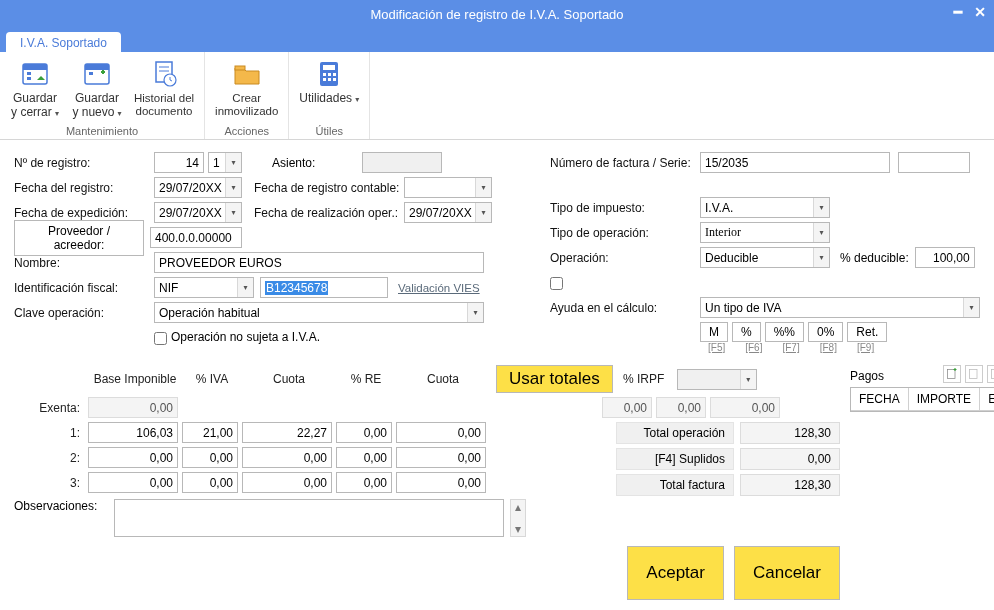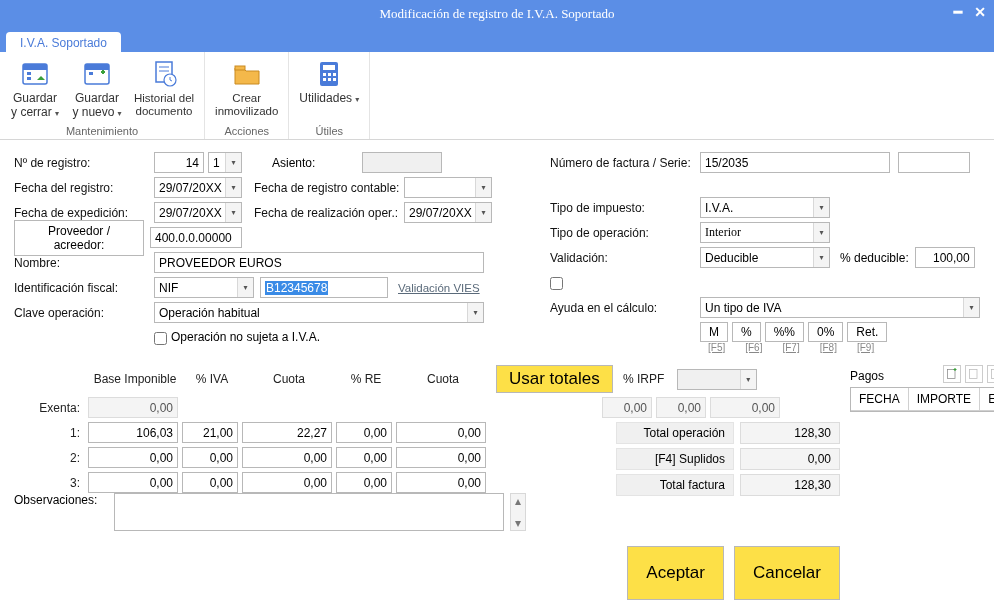--- a/index.html
+++ b/index.html
@@ -1,20 +1,20 @@
 <!DOCTYPE html>
 <html><head>
 <meta charset="utf-8">
 <style>
 * { box-sizing: border-box; margin: 0; padding: 0; font-family: "Segoe UI", Tahoma, sans-serif; font-size: 12px; }
 body { background: #fff; width: 994px; height: 610px; overflow: hidden; }
 
 
 .titlebar { background: #5b8ee6; height: 28px; color: #fff; display: flex; align-items: center; justify-content: center; position: relative; }
-.titlebar-title { font-size: 13px; font-family: Liberation Serif, serif; }
+.titlebar-title { font-size: 13px; }
 .titlebar-controls { position: absolute; right: 8px; top: 4px; display: flex; gap: 12px; }
 .titlebar-controls span { color: #fff; cursor: pointer; font-weight: bold; font-size: 14px; }
 
 
 .tabstrip { background: #5b8ee6; height: 24px; padding-left: 6px; display: flex; align-items: flex-end; }
 .tab { background: #fff; color: #4a7bd9; padding: 4px 14px 2px; border-radius: 4px 4px 0 0; font-size: 12px; cursor: pointer; }
 
 
 .ribbon { background: #fff; border-bottom: 1px solid #d6d6d6; display: flex; height: 88px; }
 .ribbon-group { border-right: 1px solid #e4e4e4; display: flex; flex-direction: column; align-items: center; padding: 4px 6px 2px; }
@@ -64,21 +64,21 @@
 .pagos-pane { border: 1px solid #b8b8b8; flex: 1; display: flex; flex-direction: column; }
 .pagos-head { display: flex; border-bottom: 1px solid #d0d0d0; }
 .pagos-head div { padding: 4px 8px; border-right: 1px solid #d0d0d0; font-size: 12px; }
 .pagos-icons { display: flex; gap: 4px; margin-bottom: 4px; justify-content: flex-end; }
 .pagos-icons svg { width: 18px; height: 18px; cursor: pointer; border:1px solid #ccc; padding:2px; }
 
 
 .bottom-btns { display: flex; gap: 10px; justify-content: flex-start; margin-top: 16px; padding-left: 0; }
 
 
-.obs { display: flex; align-items: flex-start; gap: 6px; }
+.obs { display: flex; align-items: flex-start; margin-top: 6px; gap: 6px; }
 .obs textarea { border: 1px solid #b8b8b8; width: 390px; height: 38px; resize: none; padding: 2px 4px; }
 .obs .scroll { width: 16px; height: 38px; border: 1px solid #d8d8d8; background: #f4f4f4; display: flex; flex-direction: column; justify-content: space-between; align-items: center; font-size: 8px; color: #777; }
 
 .selected-text { background: #3a8be6; color: #fff; padding: 0 1px; }
 
 
 .sumrow { display: flex; align-items: center; justify-content: flex-end; gap: 6px; margin-top: 4px; }
 .sumrow .slabel { background: #f0f0f0; border: 1px solid #e4e4e4; padding: 3px 8px; width: 118px; text-align: right; }
 .sumrow .sval { border: 1px solid #dcdcdc; background: #f4f4f4; padding: 3px 8px; width: 100px; text-align: right; }
 
@@ -253,21 +253,21 @@
           </span>
       </div>
       <div class="field-row">
         <label class="fld2">Tipo de operación:</label>
         <span class="selwrap">
             <input class="inp" style="width: 130px; font-family: Liberation Serif, serif;" value="Interior">
             <span class="dd">▾</span>
           </span>
       </div>
       <div class="field-row">
-        <label class="fld2">Validación:</label>
+        <label class="fld2">Operación:</label>
         <span class="selwrap">
             <input class="inp" style="width: 130px;" value="Deducible">
             <span class="dd">▾</span>
           </span>
         <label style="margin-left:10px">% deducible:</label>
         <input class="inp num" style="width: 60px; margin-left: 6px;" value="100,00">
       </div>
       <div class="field-row">
         <label><input type="checkbox" style=""></label>
       </div>

